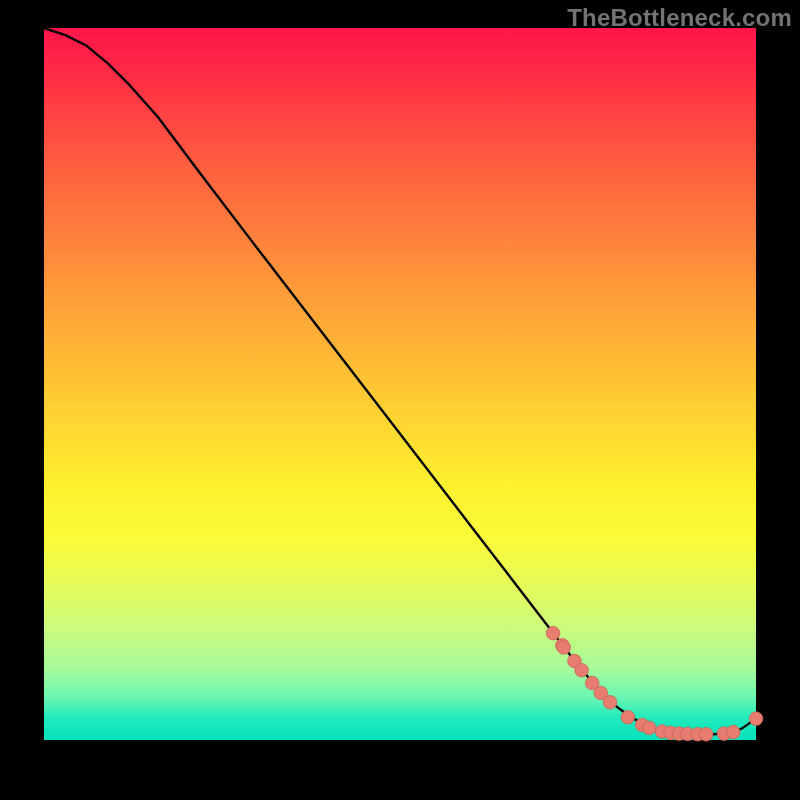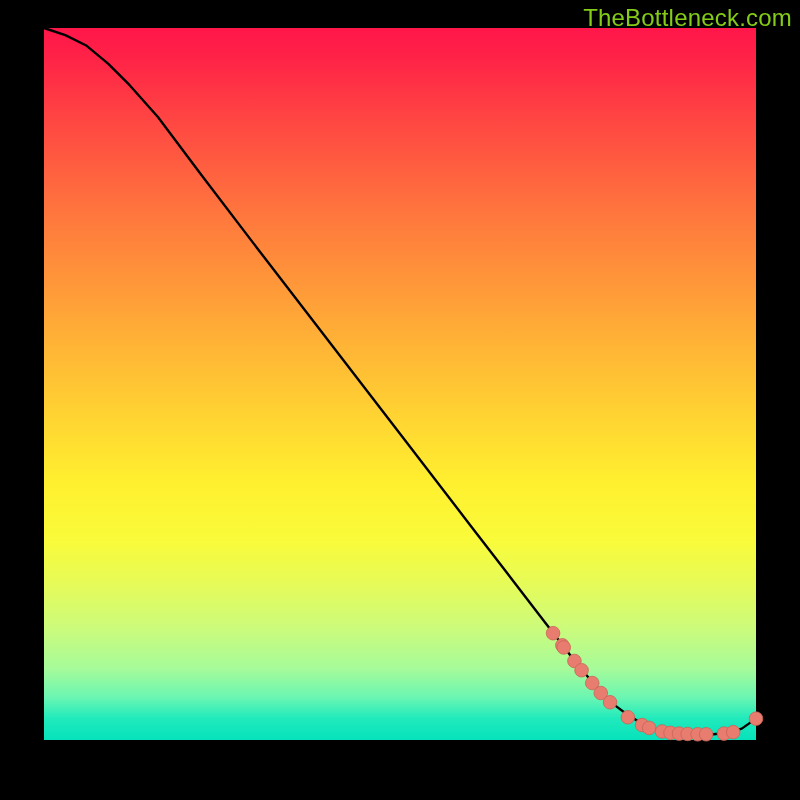--- a/index.html
+++ b/index.html
@@ -41,23 +41,23 @@
       #a6fb9a 90%,
       #6bf6b2 94%,
       #20eabc 97%,
       #06e2bb 100%
     );
   }
   .watermark {
     position: absolute;
     top: 4px;
     right: 8px;
-    color: #84cc16;
+    color: #737373;
     font-size: 24px;
-    font-weight: 400;
+    font-weight: 700;
     letter-spacing: 0.2px;
     user-select: none;
   }
   svg.curve {
     position: absolute;
     left: 0;
     top: 0;
     width: 712px;
     height: 712px;
     overflow: visible;

